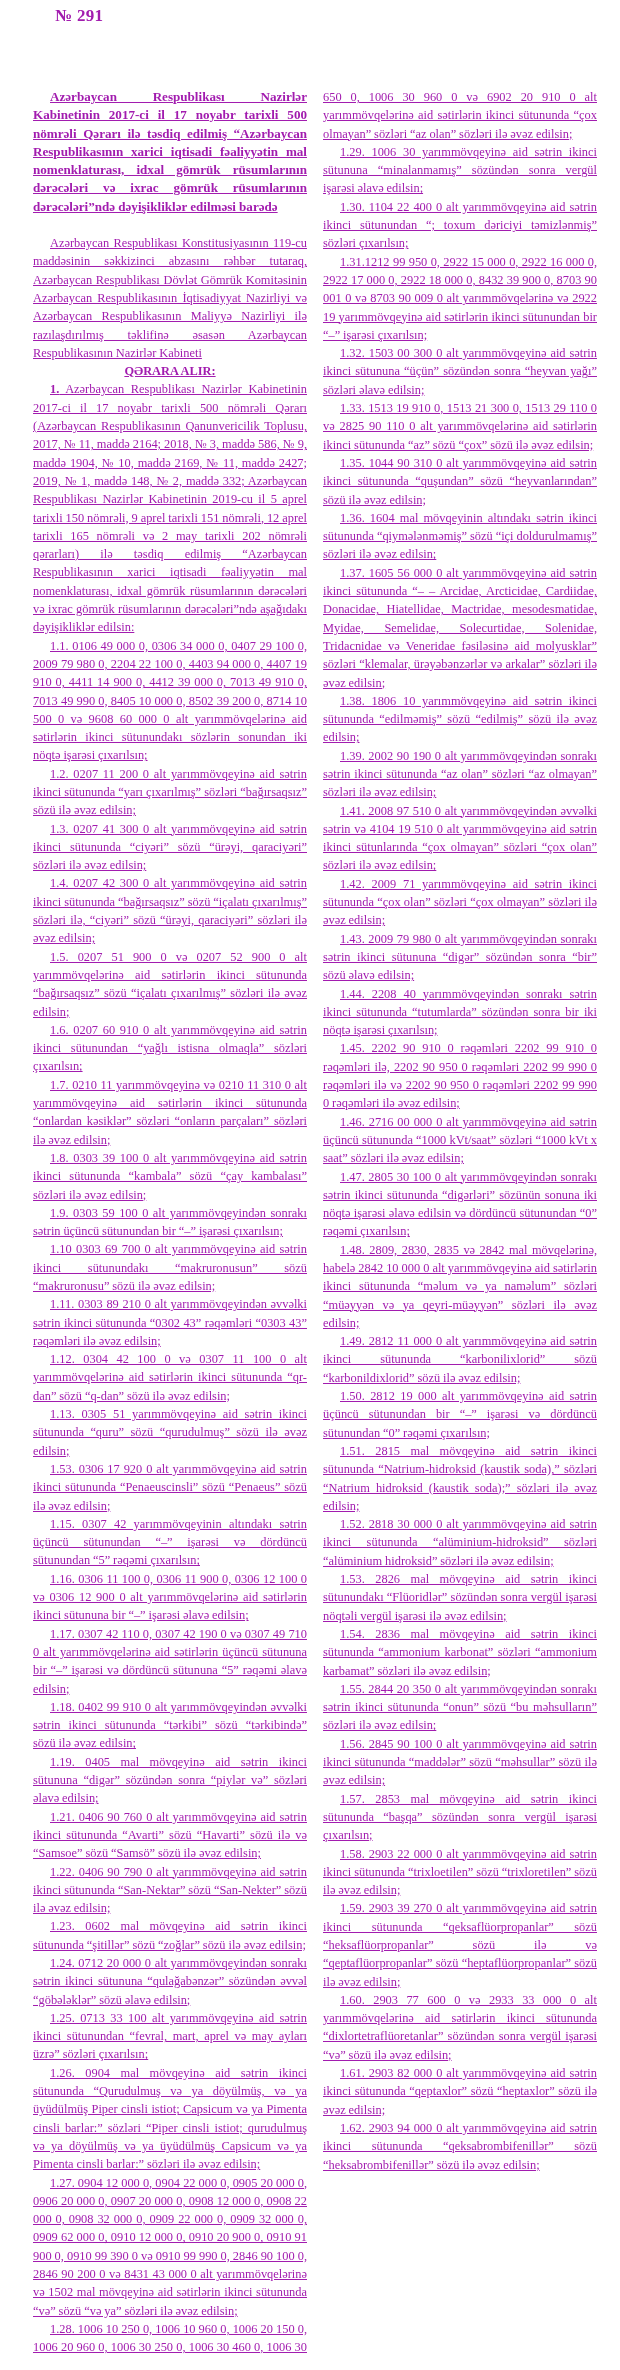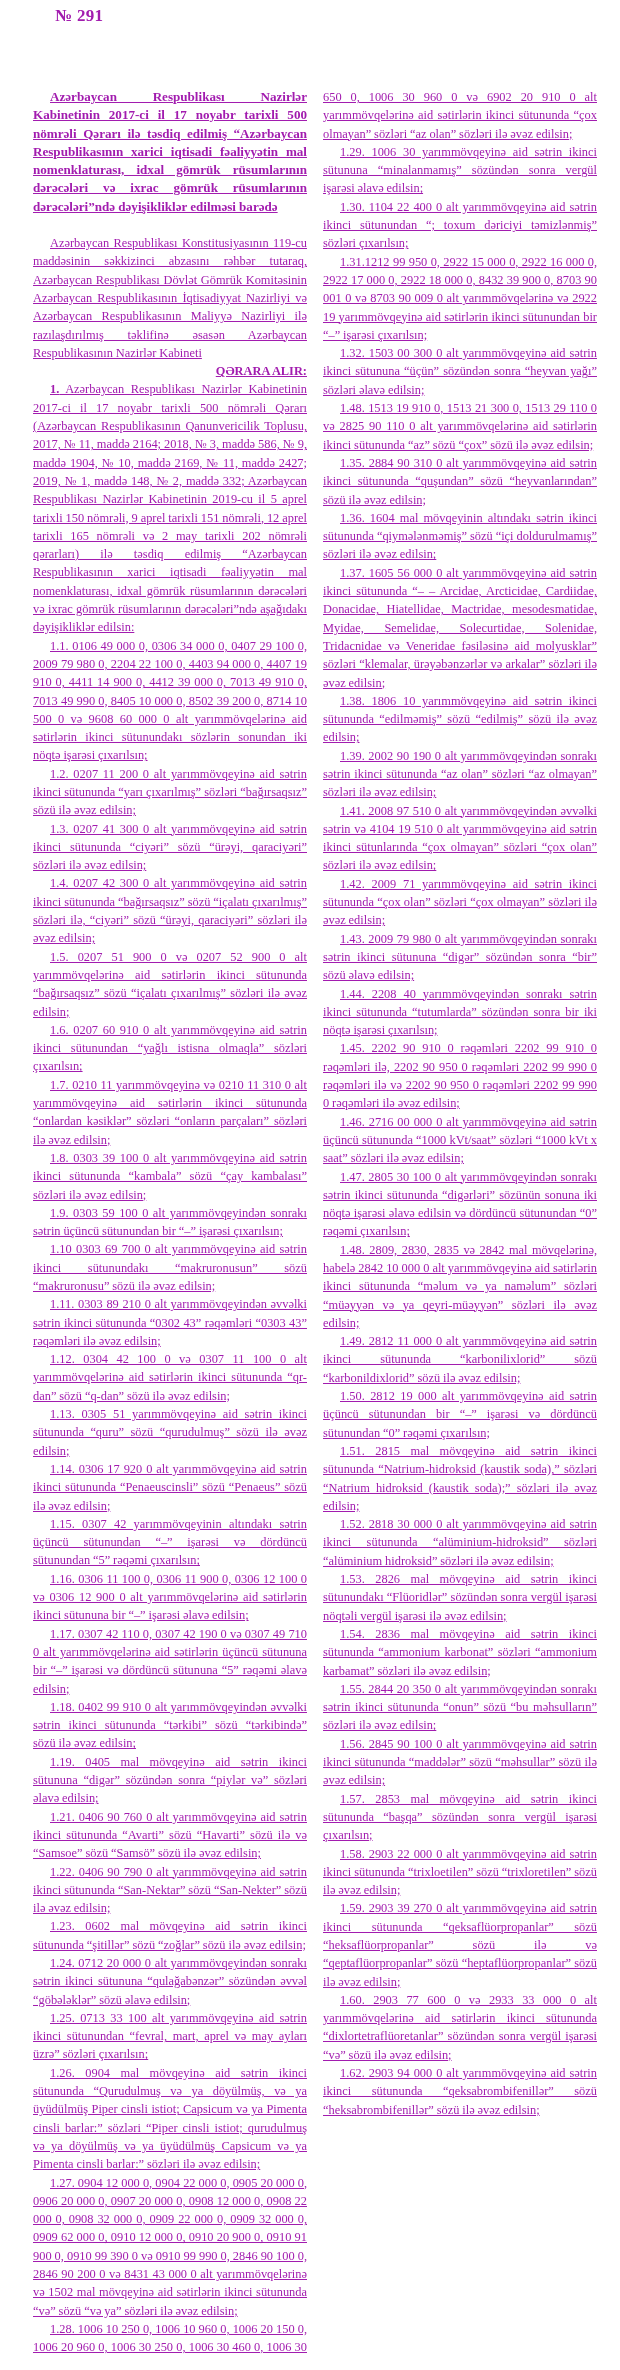--- a/index.html
+++ b/index.html
@@ -44,21 +44,21 @@
   .title {
     margin: 0 0 18px 0;
     font-weight: bold;
     text-indent: 17px;
     font-size: 13.1px;
   }
   .decree-word {
     margin: 0;
     font-weight: bold;
     text-indent: 0;
-    text-align: right;
+    text-align: center;
   }
   .num { font-weight: bold; }
 </style>
 </head>
 <body>
 
 <div class="page">
   <div class="doc-number">№ 291</div>
 
   <div class="cols">
@@ -77,40 +77,40 @@
         <p class="para">1.4. 0207 42 300 0 alt yarımmövqeyinə aid sətrin ikinci sütununda “bağırsaqsız” sözü “içalatı çıxarılmış” sözləri ilə, “ciyəri” sözü “ürəyi, qaraciyəri” sözləri ilə əvəz edilsin;</p>
         <p class="para">1.5. 0207 51 900 0 və 0207 52 900 0 alt yarımmövqelərinə aid sətirlərin ikinci sütununda “bağırsaqsız” sözü “içalatı çıxarılmış” sözləri ilə əvəz edilsin;</p>
         <p class="para">1.6. 0207 60 910 0 alt yarımmövqeyinə aid sətrin ikinci sütunundan “yağlı istisna olmaqla” sözləri çıxarılsın;</p>
         <p class="para">1.7. 0210 11 yarımmövqeyinə və 0210 11 310 0 alt yarımmövqeyinə aid sətirlərin ikinci sütununda “onlardan kəsiklər” sözləri “onların parçaları” sözləri ilə əvəz edilsin;</p>
         <p class="para">1.8. 0303 39 100 0 alt yarımmövqeyinə aid sətrin ikinci sütununda “kambala” sözü “çay kambalası” sözləri ilə əvəz edilsin;</p>
         <p class="para">1.9. 0303 59 100 0 alt yarımmövqeyindən sonrakı sətrin üçüncü sütunundan bir “–” işarəsi çıxarılsın;</p>
         <p class="para">1.10 0303 69 700 0 alt yarımmövqeyinə aid sətrin ikinci sütunundakı “makruronusun” sözü “makruronusu” sözü ilə əvəz edilsin;</p>
         <p class="para">1.11. 0303 89 210 0 alt yarımmövqeyindən əvvəlki sətrin ikinci sütununda “0302 43” rəqəmləri “0303 43” rəqəmləri ilə əvəz edilsin;</p>
         <p class="para">1.12. 0304 42 100 0 və 0307 11 100 0 alt yarımmövqelərinə aid sətirlərin ikinci sütununda “qr-dan” sözü “q-dan” sözü ilə əvəz edilsin;</p>
         <p class="para">1.13. 0305 51 yarımmövqeyinə aid sətrin ikinci sütununda “quru” sözü “qurudulmuş” sözü ilə əvəz edilsin;</p>
-        <p class="para">1.14. 0306 17 920 0 alt yarımmövqeyinə aid sətrin ikinci sütununda “Penaeuscinsli” sözü “Penaeus” sözü ilə əvəz edilsin;</p>
+        <p class="para">1.53. 0306 17 920 0 alt yarımmövqeyinə aid sətrin ikinci sütununda “Penaeuscinsli” sözü “Penaeus” sözü ilə əvəz edilsin;</p>
         <p class="para">1.15. 0307 42 yarımmövqeyinin altındakı sətrin üçüncü sütunundan “–” işarəsi və dördüncü sütunundan “5” rəqəmi çıxarılsın;</p>
         <p class="para">1.16. 0306 11 100 0, 0306 11 900 0, 0306 12 100 0 və 0306 12 900 0 alt yarımmövqelərinə aid sətirlərin ikinci sütununa bir “–” işarəsi əlavə edilsin;</p>
         <p class="para">1.17. 0307 42 110 0, 0307 42 190 0 və 0307 49 710 0 alt yarımmövqelərinə aid sətirlərin üçüncü sütununa bir “–” işarəsi və dördüncü sütununa “5” rəqəmi əlavə edilsin;</p>
         <p class="para">1.18. 0402 99 910 0 alt yarımmövqeyindən əvvəlki sətrin ikinci sütununda “tərkibi” sözü “tərkibində” sözü ilə əvəz edilsin;</p>
         <p class="para">1.19. 0405 mal mövqeyinə aid sətrin ikinci sütununa “digər” sözündən sonra “piylər və” sözləri əlavə edilsin;</p>
         <p class="para">1.21. 0406 90 760 0 alt yarımmövqeyinə aid sətrin ikinci sütununda “Avarti” sözü “Havarti” sözü ilə və “Samsoe” sözü “Samsö” sözü ilə əvəz edilsin;</p>
         <p class="para">1.22. 0406 90 790 0 alt yarımmövqeyinə aid sətrin ikinci sütununda “San-Nektar” sözü “San-Nekter” sözü ilə əvəz edilsin;</p>
         <p class="para">1.23. 0602 mal mövqeyinə aid sətrin ikinci sütununda “şitillər” sözü “zoğlar” sözü ilə əvəz edilsin;</p>
         <p class="para">1.24. 0712 20 000 0 alt yarımmövqeyindən sonrakı sətrin ikinci sütununa “qulağabənzər” sözündən əvvəl “göbələklər” sözü əlavə edilsin;</p>
         <p class="para">1.25. 0713 33 100 alt yarımmövqeyinə aid sətrin ikinci sütunundan “fevral, mart, aprel və may ayları üzrə” sözləri çıxarılsın;</p>
         <p class="para">1.26. 0904 mal mövqeyinə aid sətrin ikinci sütununda “Qurudulmuş və ya döyülmüş, və ya üyüdülmüş Piper cinsli istiot; Capsicum və ya Pimenta cinsli barlar:” sözləri “Piper cinsli istiot; qurudulmuş və ya döyülmüş və ya üyüdülmüş Capsicum və ya Pimenta cinsli barlar:” sözləri ilə əvəz edilsin;</p>
         <p class="para">1.27. 0904 12 000 0, 0904 22 000 0, 0905 20 000 0, 0906 20 000 0, 0907 20 000 0, 0908 12 000 0, 0908 22 000 0, 0908 32 000 0, 0909 22 000 0, 0909 32 000 0, 0909 62 000 0, 0910 12 000 0, 0910 20 900 0, 0910 91 900 0, 0910 99 390 0 və 0910 99 990 0, 2846 90 100 0, 2846 90 200 0 və 8431 43 000 0 alt yarımmövqelərinə və 1502 mal mövqeyinə aid sətirlərin ikinci sütununda “və” sözü “və ya” sözləri ilə əvəz edilsin;</p>
         <p class="para">1.28. 1006 10 250 0, 1006 10 960 0, 1006 20 150 0, 1006 20 960 0, 1006 30 250 0, 1006 30 460 0, 1006 30 650 0, 1006 30 960 0 və 6902 20 910 0 alt yarımmövqelərinə aid sətirlərin ikinci sütununda “çox olmayan” sözləri “az olan” sözləri ilə əvəz edilsin;</p>
         <p class="para">1.29. 1006 30 yarımmövqeyinə aid sətrin ikinci sütununa “minalanmamış” sözündən sonra vergül işarəsi əlavə edilsin;</p>
         <p class="para">1.30. 1104 22 400 0 alt yarımmövqeyinə aid sətrin ikinci sütunundan “; toxum dəriciyi təmizlənmiş” sözləri çıxarılsın;</p>
         <p class="para">1.31.1212 99 950 0, 2922 15 000 0, 2922 16 000 0, 2922 17 000 0, 2922 18 000 0, 8432 39 900 0, 8703 90 001 0 və 8703 90 009 0 alt yarımmövqelərinə və 2922 19 yarımmövqeyinə aid sətirlərin ikinci sütunundan bir “–” işarəsi çıxarılsın;</p>
         <p class="para">1.32. 1503 00 300 0 alt yarımmövqeyinə aid sətrin ikinci sütununa “üçün” sözündən sonra “heyvan yağı” sözləri əlavə edilsin;</p>
-        <p class="para">1.48. 1513 19 910 0, 1513 21 300 0, 1513 29 110 0 və 2825 90 110 0 alt yarımmövqelərinə aid sətirlərin ikinci sütununda “az” sözü “çox” sözü ilə əvəz edilsin;</p>
-        <p class="para">1.35. 2884 90 310 0 alt yarımmövqeyinə aid sətrin ikinci sütununda “quşundan” sözü “heyvanlarından” sözü ilə əvəz edilsin;</p>
+        <p class="para">1.33. 1513 19 910 0, 1513 21 300 0, 1513 29 110 0 və 2825 90 110 0 alt yarımmövqelərinə aid sətirlərin ikinci sütununda “az” sözü “çox” sözü ilə əvəz edilsin;</p>
+        <p class="para">1.35. 1044 90 310 0 alt yarımmövqeyinə aid sətrin ikinci sütununda “quşundan” sözü “heyvanlarından” sözü ilə əvəz edilsin;</p>
         <p class="para">1.36. 1604 mal mövqeyinin altındakı sətrin ikinci sütununda “qiymələnməmiş” sözü “içi doldurulmamış” sözləri ilə əvəz edilsin;</p>
         <p class="para">1.37. 1605 56 000 0 alt yarımmövqeyinə aid sətrin ikinci sütununda “– – Arcidae, Arcticidae, Cardiidae, Donacidae, Hiatellidae, Mactridae, mesodesmatidae, Myidae, Semelidae, Solecurtidae, Solenidae, Tridacnidae və Veneridae fəsiləsinə aid molyusklar” sözləri “klemalar, ürəyəbənzərlər və arkalar” sözləri ilə əvəz edilsin;</p>
         <p class="para">1.38. 1806 10 yarımmövqeyinə aid sətrin ikinci sütununda “edilməmiş” sözü “edilmiş” sözü ilə əvəz edilsin;</p>
         <p class="para">1.39. 2002 90 190 0 alt yarımmövqeyindən sonrakı sətrin ikinci sütununda “az olan” sözləri “az olmayan” sözləri ilə əvəz edilsin;</p>
         <p class="para">1.41. 2008 97 510 0 alt yarımmövqeyindən əvvəlki sətrin və 4104 19 510 0 alt yarımmövqeyinə aid sətrin ikinci sütunlarında “çox olmayan” sözləri “çox olan” sözləri ilə əvəz edilsin;</p>
         <p class="para">1.42. 2009 71 yarımmövqeyinə aid sətrin ikinci sütununda “çox olan” sözləri “çox olmayan” sözləri ilə əvəz edilsin;</p>
         <p class="para">1.43. 2009 79 980 0 alt yarımmövqeyindən sonrakı sətrin ikinci sütununa “digər” sözündən sonra “bir” sözü əlavə edilsin;</p>
         <p class="para">1.44. 2208 40 yarımmövqeyindən sonrakı sətrin ikinci sütununda “tutumlarda” sözündən sonra bir iki nöqtə işarəsi çıxarılsın;</p>
         <p class="para">1.45. 2202 90 910 0 rəqəmləri 2202 99 910 0 rəqəmləri ilə, 2202 90 950 0 rəqəmləri 2202 99 990 0 rəqəmləri ilə və 2202 90 950 0 rəqəmləri 2202 99 990 0 rəqəmləri ilə əvəz edilsin;</p>
         <p class="para">1.46. 2716 00 000 0 alt yarımmövqeyinə aid sətrin üçüncü sütununda “1000 kVt/saat” sözləri “1000 kVt x saat” sözləri ilə əvəz edilsin;</p>
@@ -121,16 +121,17 @@
         <p class="para">1.51. 2815 mal mövqeyinə aid sətrin ikinci sütununda “Natrium-hidroksid (kaustik soda),” sözləri “Natrium hidroksid (kaustik soda);” sözləri ilə əvəz edilsin;</p>
         <p class="para">1.52. 2818 30 000 0 alt yarımmövqeyinə aid sətrin ikinci sütununda “alüminium-hidroksid” sözləri “alüminium hidroksid” sözləri ilə əvəz edilsin;</p>
         <p class="para">1.53. 2826 mal mövqeyinə aid sətrin ikinci sütunundakı “Flüoridlər” sözündən sonra vergül işarəsi nöqtəli vergül işarəsi ilə əvəz edilsin;</p>
         <p class="para">1.54. 2836 mal mövqeyinə aid sətrin ikinci sütununda “ammonium karbonat” sözləri “ammonium karbamat” sözləri ilə əvəz edilsin;</p>
         <p class="para">1.55. 2844 20 350 0 alt yarımmövqeyindən sonrakı sətrin ikinci sütununda “onun” sözü “bu məhsulların” sözləri ilə əvəz edilsin;</p>
         <p class="para">1.56. 2845 90 100 0 alt yarımmövqeyinə aid sətrin ikinci sütununda “maddələr” sözü “məhsullar” sözü ilə əvəz edilsin;</p>
         <p class="para">1.57. 2853 mal mövqeyinə aid sətrin ikinci sütununda “başqa” sözündən sonra vergül işarəsi çıxarılsın;</p>
         <p class="para">1.58. 2903 22 000 0 alt yarımmövqeyinə aid sətrin ikinci sütununda “trixloetilen” sözü “trixloretilen” sözü ilə əvəz edilsin;</p>
         <p class="para">1.59. 2903 39 270 0 alt yarımmövqeyinə aid sətrin ikinci sütununda “qeksaflüorpropanlar” sözü “heksaflüorpropanlar” sözü ilə və “qeptaflüorpropanlar” sözü “heptaflüorpropanlar” sözü ilə əvəz edilsin;</p>
         <p class="para">1.60. 2903 77 600 0 və 2933 33 000 0 alt yarımmövqelərinə aid sətirlərin ikinci sütununda “dixlortetraflüoretanlar” sözündən sonra vergül işarəsi “və” sözü ilə əvəz edilsin;</p>
+        <p class="para">1.61. 2903 82 000 0 alt yarımmövqeyinə aid sətrin ikinci sütununda “qeptaxlor” sözü “heptaxlor” sözü ilə əvəz edilsin;</p>
         <p class="para">1.62. 2903 94 000 0 alt yarımmövqeyinə aid sətrin ikinci sütununda “qeksabrombifenillər” sözü “heksabrombifenillər” sözü ilə əvəz edilsin;</p>
       </div>
   </div>
 </div>
 
 </body></html>

